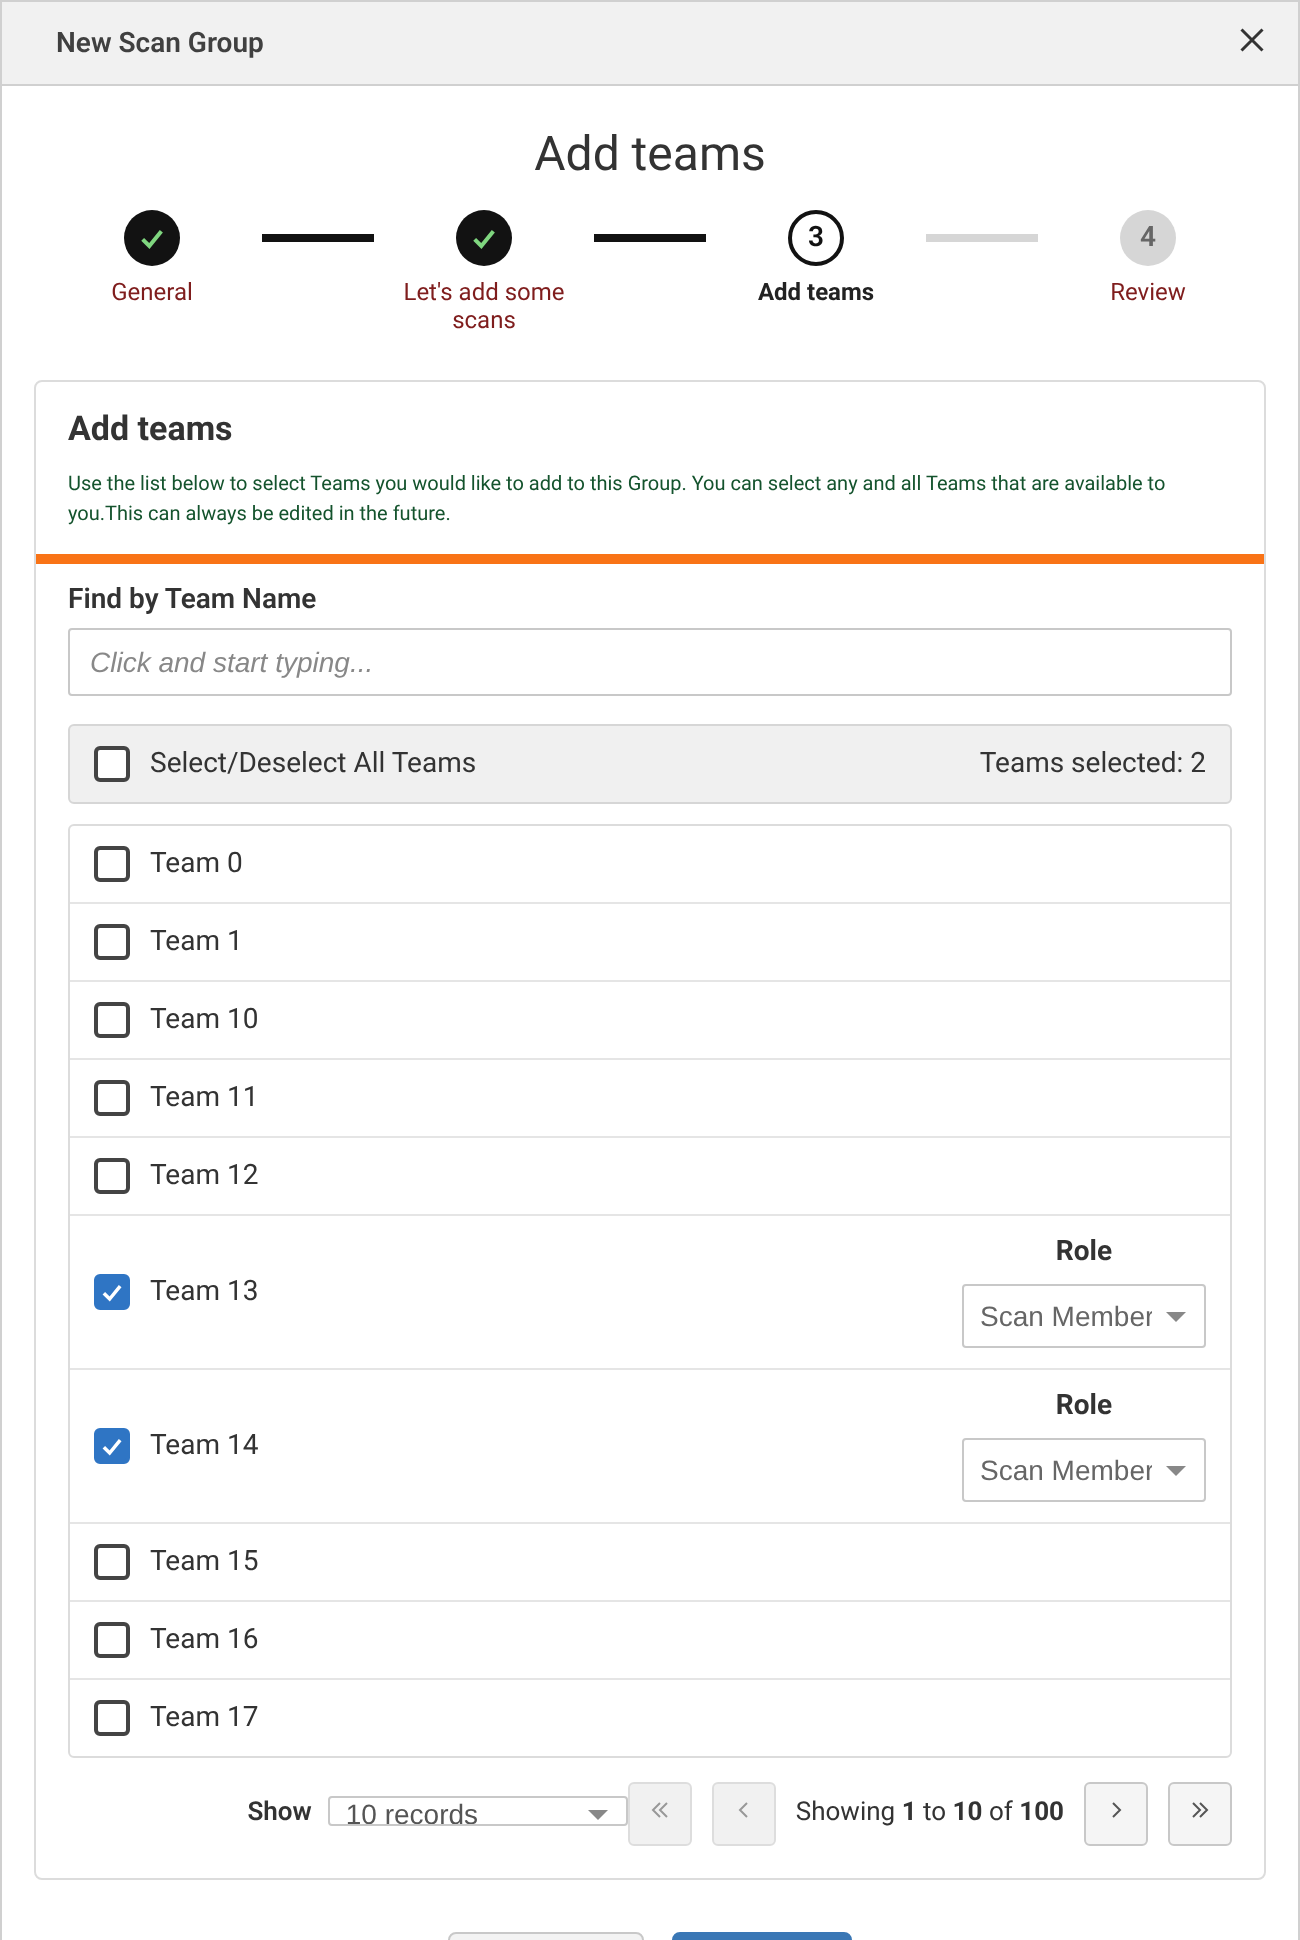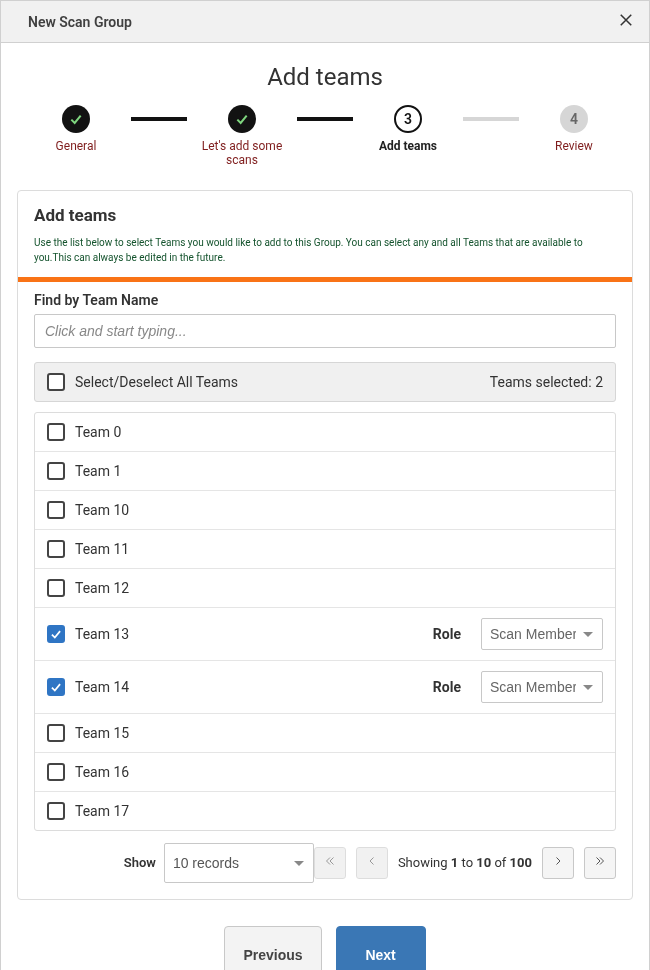--- a/index.html
+++ b/index.html
@@ -189,21 +189,21 @@
   }
   .team-row {
     display: flex;
     align-items: center;
     padding: 10px 12px;
     border-bottom: 1px solid #e5e5e5;
     gap: 10px;
   }
   .team-row:last-child { border-bottom: none; }
   .team-name { font-size: 14px; color: #333; flex: 1; }
-  .role-wrap { display: flex; align-items: center; gap: 20px; }
+  .role-wrap { display: flex; align-items: center; gap: 8px; flex-direction: column; }
   .role-label { font-size: 14px; font-weight: 700; color: #333; }
   .role-select {
     width: 122px;
     height: 32px;
     border: 1px solid #c8c8c8;
     border-radius: 2px;
     font-size: 14px;
     color: #666;
     padding: 0 26px 0 8px;
     background: #fff;
@@ -229,21 +229,21 @@
     display: flex;
     align-items: center;
     justify-content: flex-end;
     margin-top: 12px;
     flex-wrap: wrap;
   }
   .pag-left { display: flex; align-items: center; gap: 8px; }
   .pag-label { font-size: 13px; font-weight: 600; color: #333; }
   .show-select {
     width: 150px;
-    height: 40px;
+    height: 15px;
     border: 1px solid #c8c8c8;
     border-radius: 2px;
     font-size: 14px;
     color: #555;
     padding: 0 26px 0 8px;
     background: #fff;
     appearance: none;
     -webkit-appearance: none;
   }
   .pag-right { display: flex; align-items: center; gap: 10px; }

